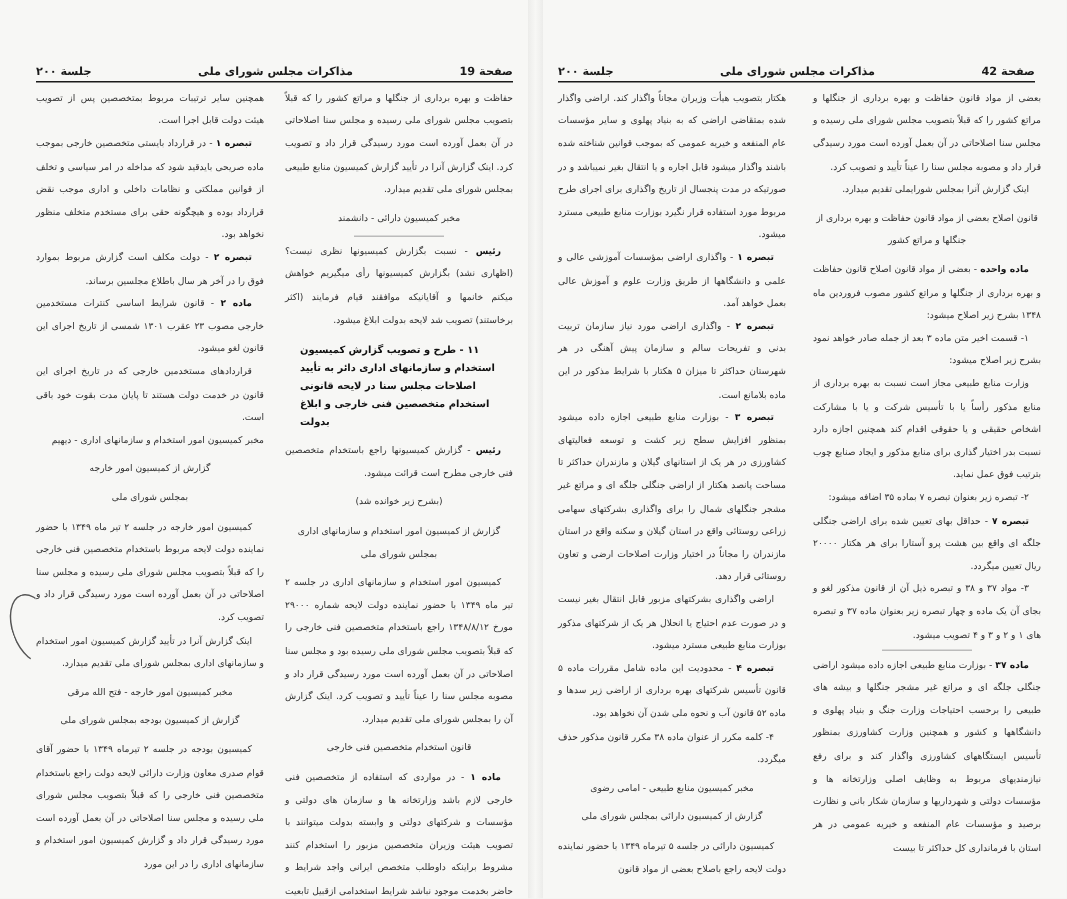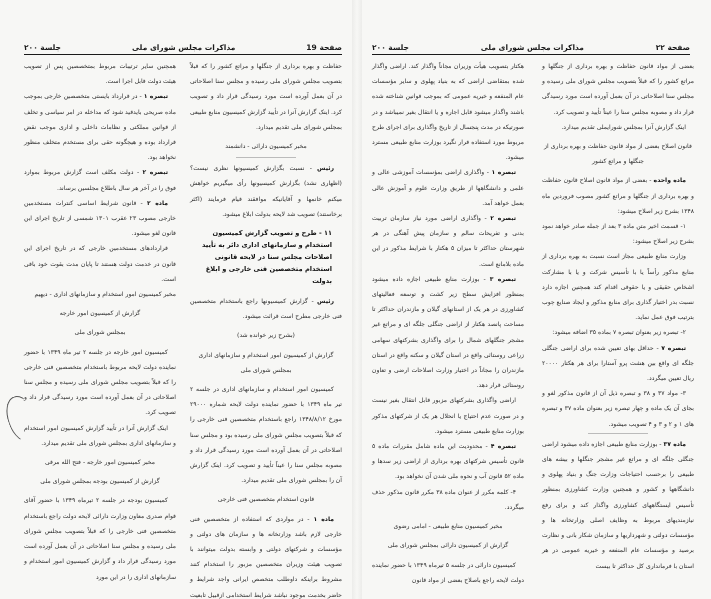--- a/index.html
+++ b/index.html
@@ -36,21 +36,21 @@
   }
   .page-left .col-a  { left:190px; }
   .page-left .col-b  { left:24px; }
   .page-right .col-a { left:180px; }
   .page-right .col-b { left:10px; }
   .col p { margin:0; text-indent:8px; }
   .col p.noindent { text-indent:0; }
   .col .center { text-align:center; text-indent:0; margin:4px 0; }
   .col .bold { font-weight:bold; color:#111; }
   .col .headline {
-    font-weight:bold; color:#111; text-align:right; text-indent:0;
+    font-weight:bold; color:#111; text-align:left; text-indent:0;
     line-height:12px; font-size:6.6px; margin:6px 10px;
   }
   .col .rule {
     border-top:1px solid #bbb; width:60px; margin:2px auto;
   }
   .scribble {
     position:absolute; border:1px solid #555; border-radius:50%;
     border-right-color:transparent; border-bottom-color:transparent;
   }
 </style>
@@ -94,21 +94,21 @@
     <p>کمیسیون بودجه در جلسه ۲ تیرماه ۱۳۴۹ با حضور آقای قوام صدری معاون وزارت دارائی لایحه دولت راجع باستخدام متخصصین فنی خارجی را که قبلاً بتصویب مجلس شورای ملی رسیده و مجلس سنا اصلاحاتی در آن بعمل آورده است مورد رسیدگی قرار داد و گزارش کمیسیون امور استخدام و سازمانهای اداری را در این مورد</p>
   </div>
 
   <div class="scribble" style="left:8px; top:395px; width:26px; height:46px; transform:rotate(-20deg);"></div>
 </div>
 
 <div class="gutter"></div>
 
 <div class="page page-right">
   <div class="header">
-    <span>صفحة ۲۲</span>
+    <span>صفحة 42</span>
     <span>مذاکرات مجلس شورای ملی</span>
     <span>جلسة ۲۰۰</span>
   </div>
 
   <div class="col col-a">
     <p class="noindent">بعضی از مواد قانون حفاظت و بهره برداری از جنگلها و مراتع کشور را که قبلاً بتصویب مجلس شورای ملی رسیده و مجلس سنا اصلاحاتی در آن بعمل آورده است مورد رسیدگی قرار داد و مصوبه مجلس سنا را عیناً تأیید و تصویب کرد.</p>
     <p>اینک گزارش آنرا بمجلس شورایملی تقدیم میدارد.</p>
     <p class="center">قانون اصلاح بعضی از مواد قانون حفاظت و بهره برداری از جنگلها و مراتع کشور</p>
     <p><span class="bold">ماده واحده</span> <span>- بعضی از مواد قانون اصلاح قانون حفاظت و بهره برداری از جنگلها و مراتع کشور مصوب فروردین ماه ۱۳۴۸ بشرح زیر اصلاح میشود:</span></p>
     <p>۱- قسمت اخیر متن ماده ۳ بعد از جمله صادر خواهد نمود بشرح زیر اصلاح میشود:</p>

